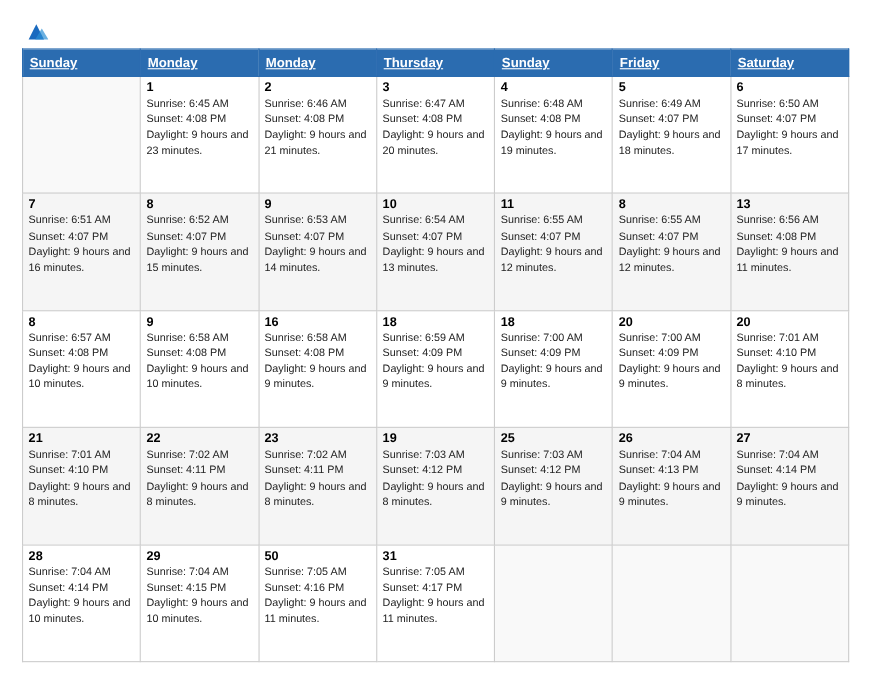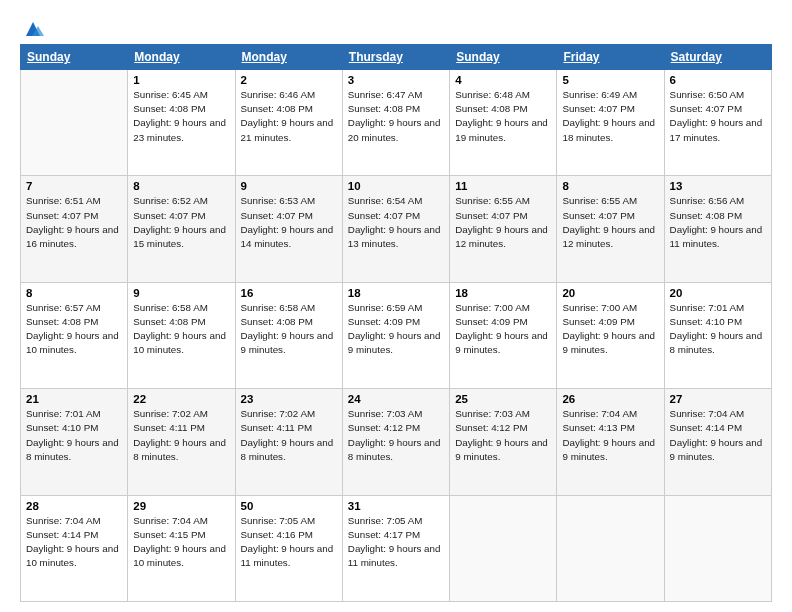--- a/index.html
+++ b/index.html
@@ -225,21 +225,21 @@
           </td>
           <td>
             <span class="day-num">22</span>
             <div class="day-info">Sunrise: 7:02 AM<br>Sunset: 4:11 PM<br>Daylight: 9 hours and 8 minutes.</div>
           </td>
           <td>
             <span class="day-num">23</span>
             <div class="day-info">Sunrise: 7:02 AM<br>Sunset: 4:11 PM<br>Daylight: 9 hours and 8 minutes.</div>
           </td>
           <td>
-            <span class="day-num">24</span>
+            <span class="day-num">19</span>
             <div class="day-info">Sunrise: 7:03 AM<br>Sunset: 4:12 PM<br>Daylight: 9 hours and 8 minutes.</div>
           </td>
           <td>
             <span class="day-num">25</span>
             <div class="day-info">Sunrise: 7:03 AM<br>Sunset: 4:12 PM<br>Daylight: 9 hours and 9 minutes.</div>
           </td>
           <td>
             <span class="day-num">26</span>
             <div class="day-info">Sunrise: 7:04 AM<br>Sunset: 4:13 PM<br>Daylight: 9 hours and 9 minutes.</div>
           </td>

